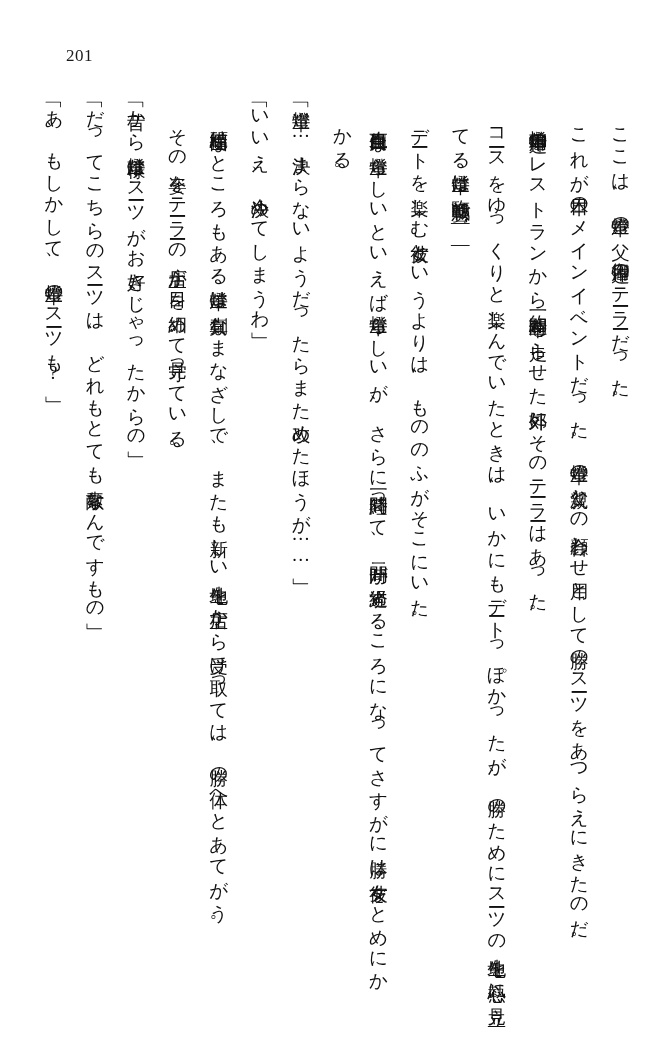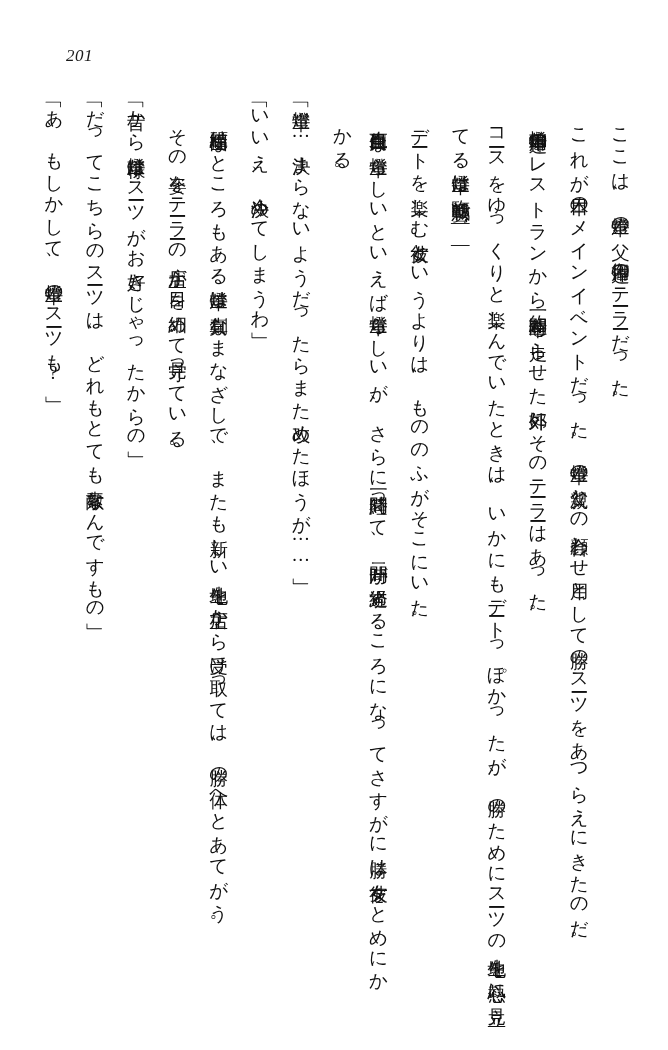--- a/index.html
+++ b/index.html
@@ -22,21 +22,20 @@
     width: 668px;
     height: 1050px;
     background: #ffffff;
   }
   .page-number {
     position: absolute;
     left: 66px;
     top: 46px;
     font-size: 17px;
     font-family: "Liberation Serif", "DejaVu Serif", serif;
-    font-style: italic;
     color: #1a1a1a;
     letter-spacing: 0.5px;
   }
   .text-block {
     position: absolute;
     left: 30px;
     top: 96px;
     width: 608px;
     height: 900px;
     writing-mode: vertical-rl;

